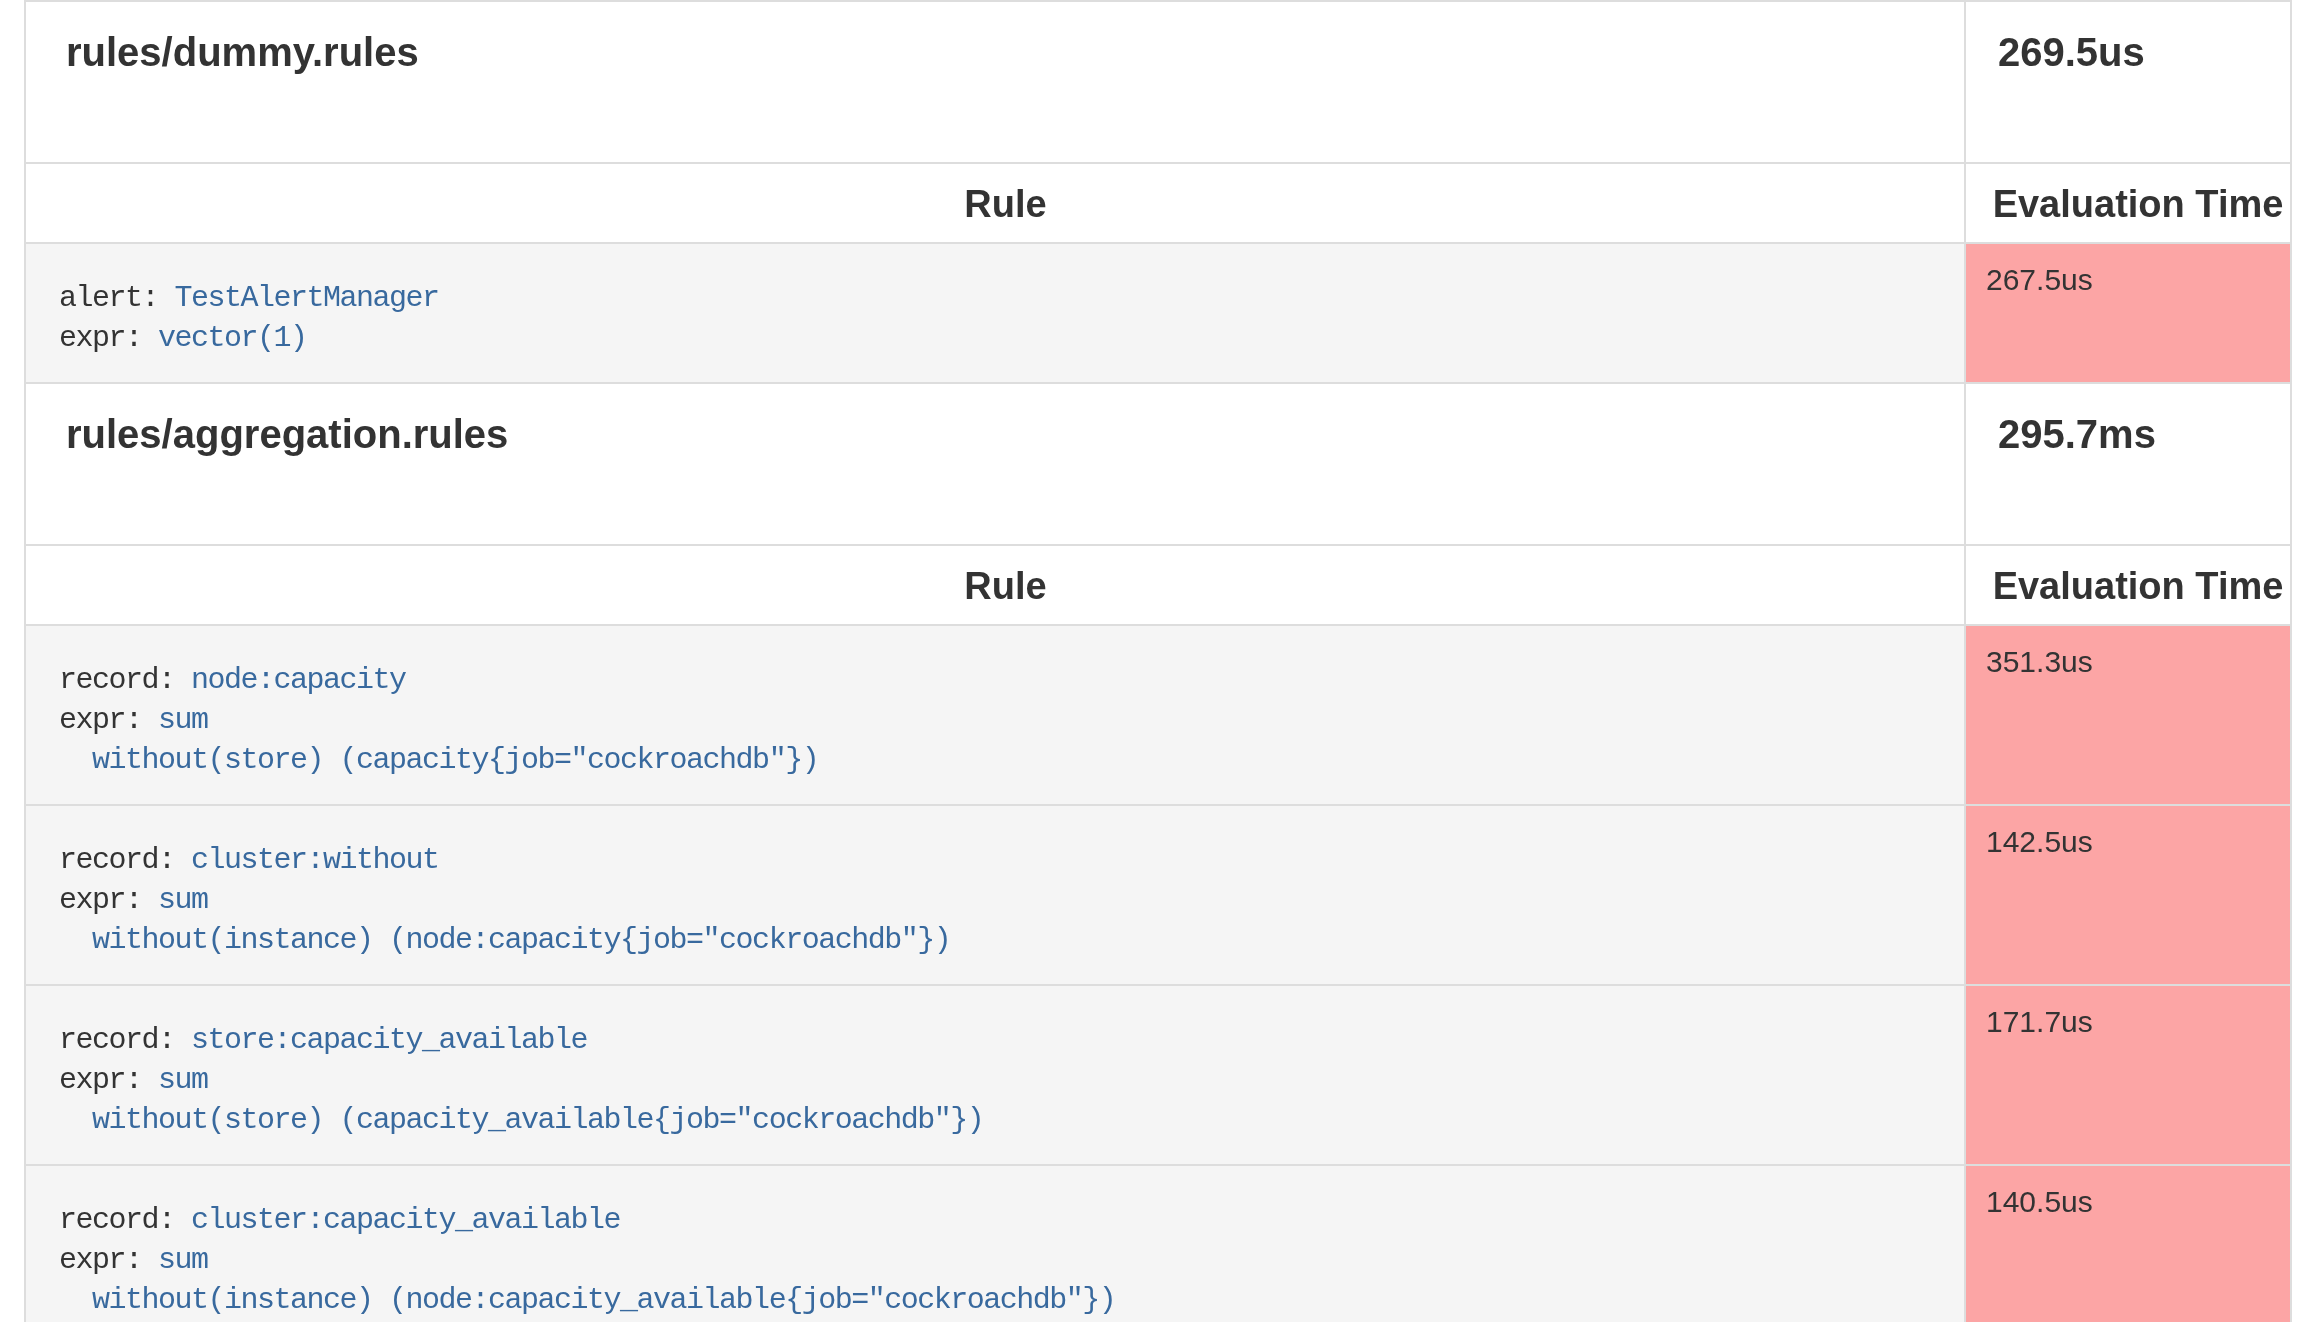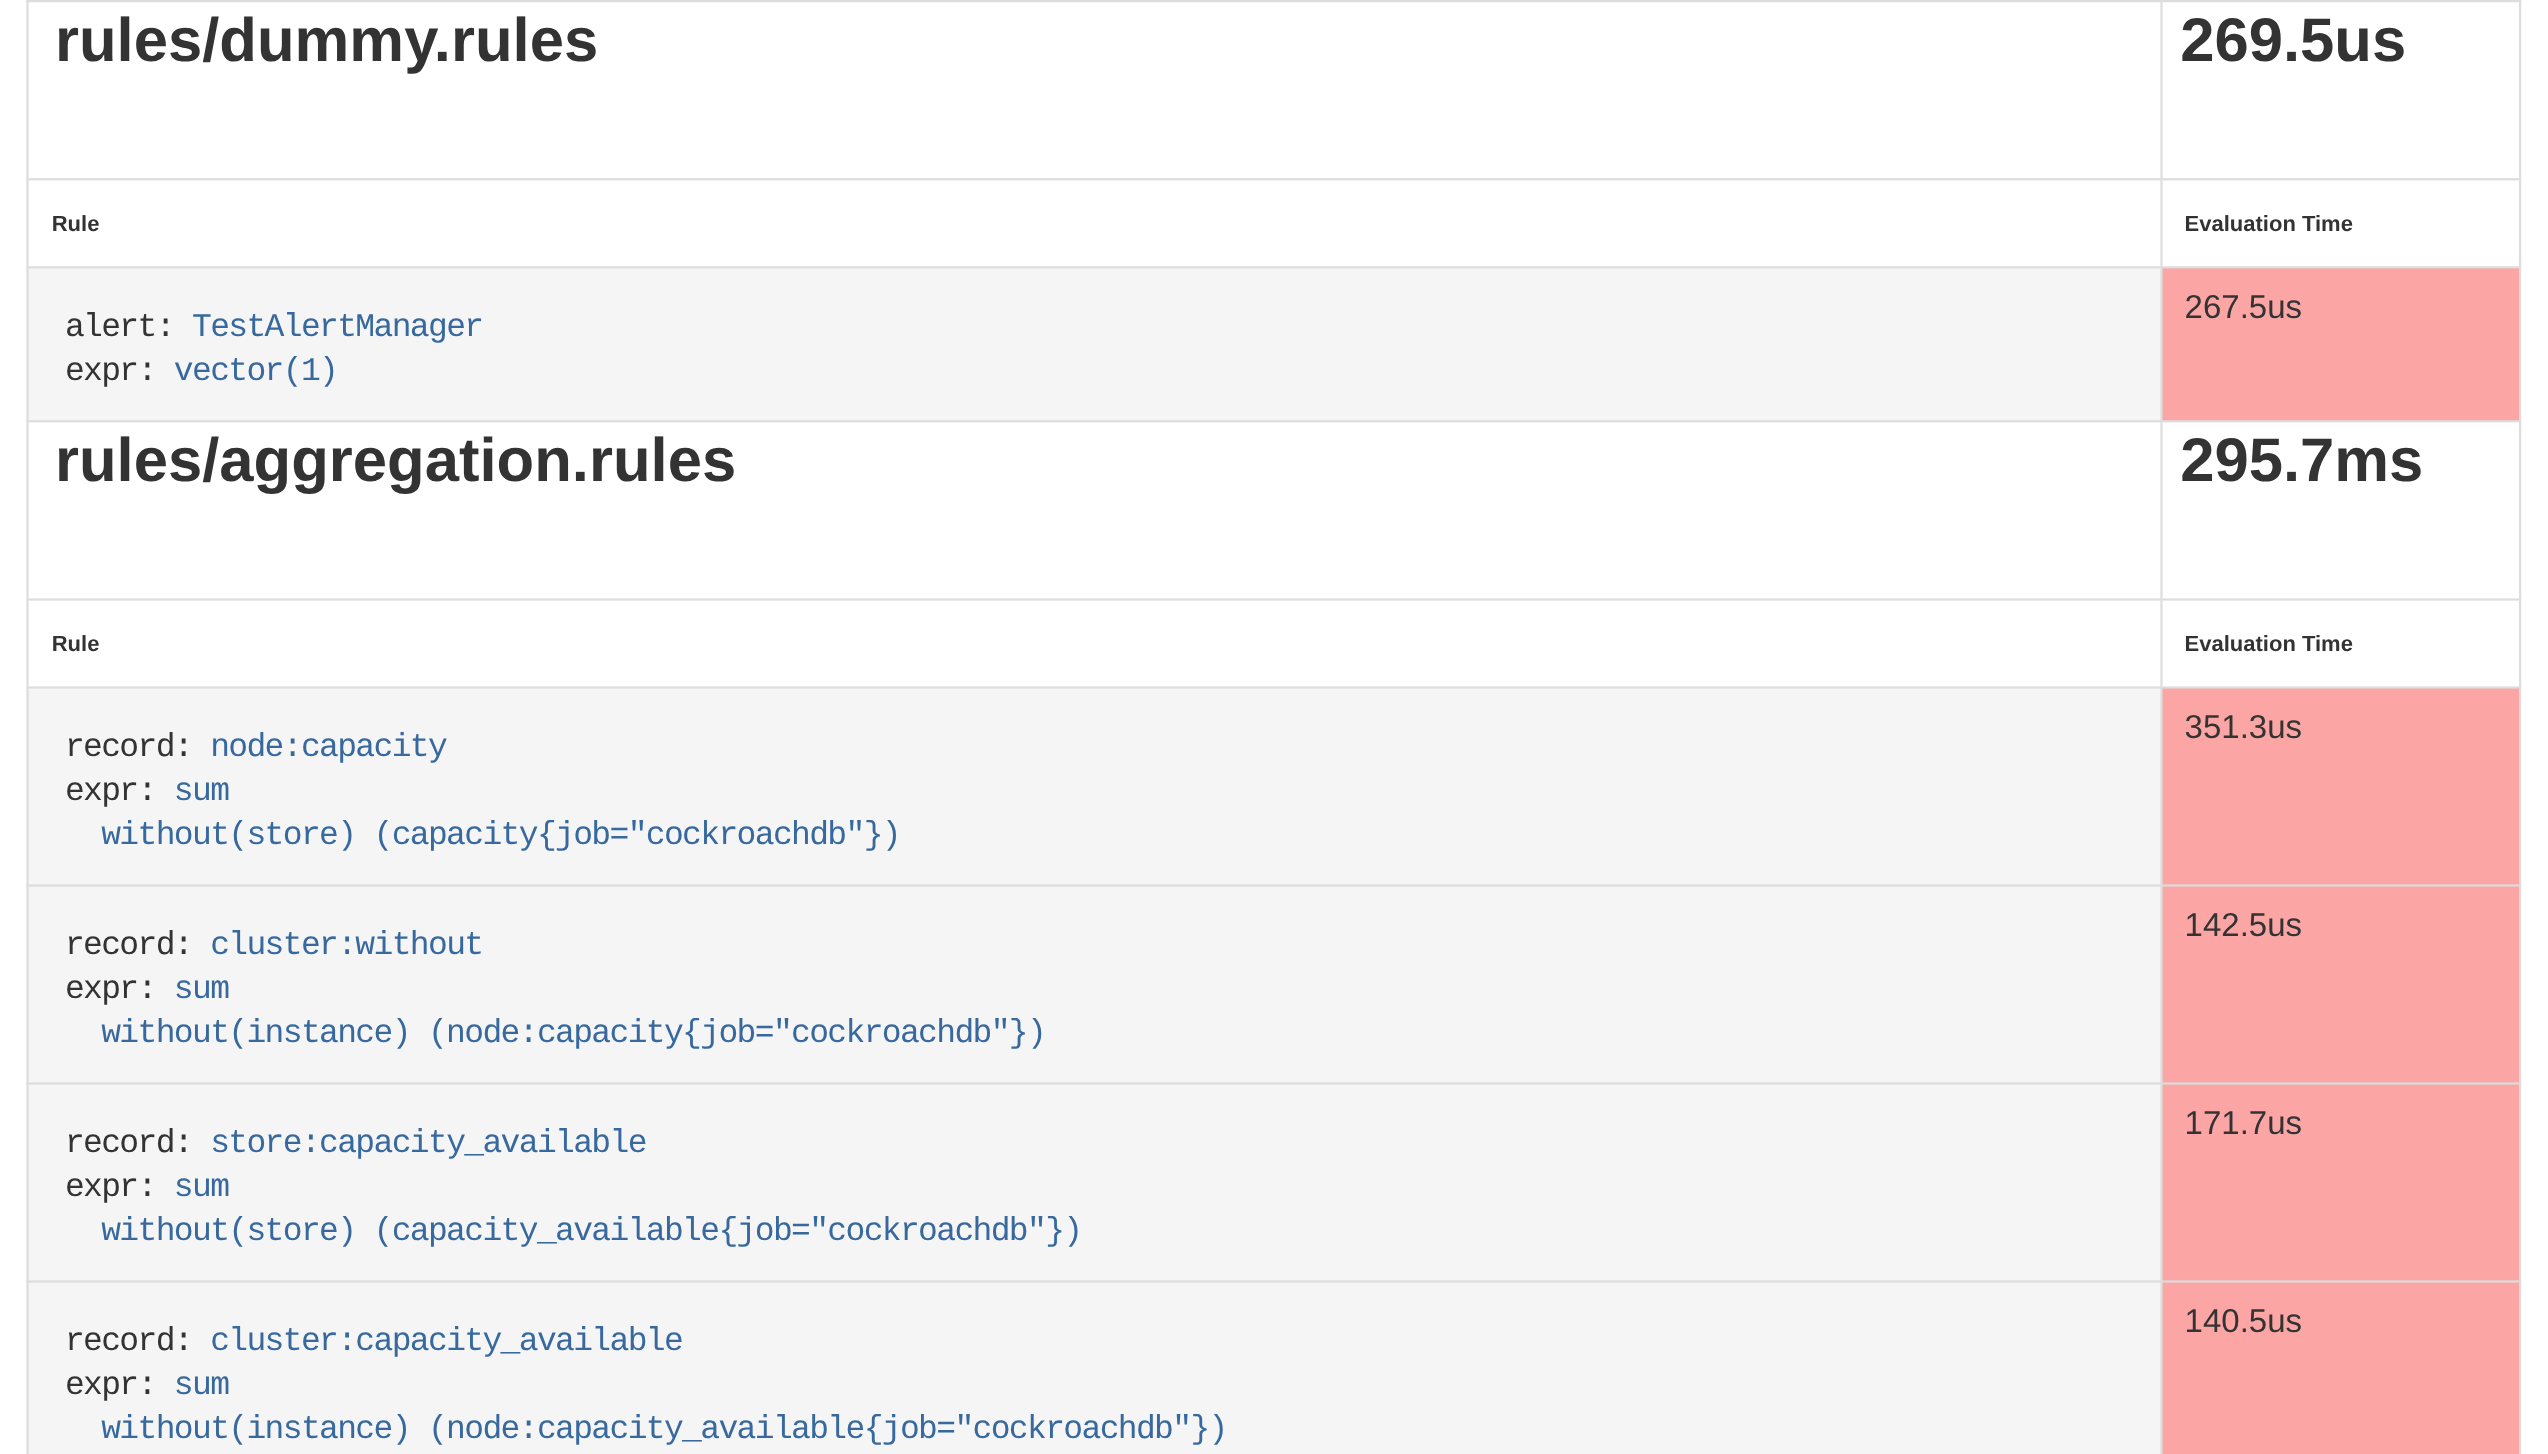--- a/index.html
+++ b/index.html
@@ -35,37 +35,38 @@
 
   
   td.group-name-cell, td.group-time-cell {
     height: 158px;
     vertical-align: middle;
     background: #ffffff;
   }
   td.group-name-cell { padding-left: 24px; }
   td.group-time-cell { padding-left: 16px; }
   h2.group-heading {
-    font-size: 56px;
+    font-size: 40px;
     line-height: 66px;
     font-weight: 700;
-    margin: 0;
+    margin: 16px;
     color: #333333;
     white-space: nowrap;
   }
 
   
   td.col-header-cell {
-    font-size: 20px;
+    font-size: 38px;
     line-height: 36px;
     font-weight: 700;
     padding: 22px 0 20px 20px;
     border-bottom-width: 4px;
     border-bottom-color: #d9d9d9;
     background: #ffffff;
+    text-align: center;
   }
   td.col-header-cell.rule-col { padding-left: 21px; }
 
   
   td.rule-cell {
     background: #f5f5f5;
     padding: 0;
   }
   td.rule-cell pre {
     margin: 12px;

